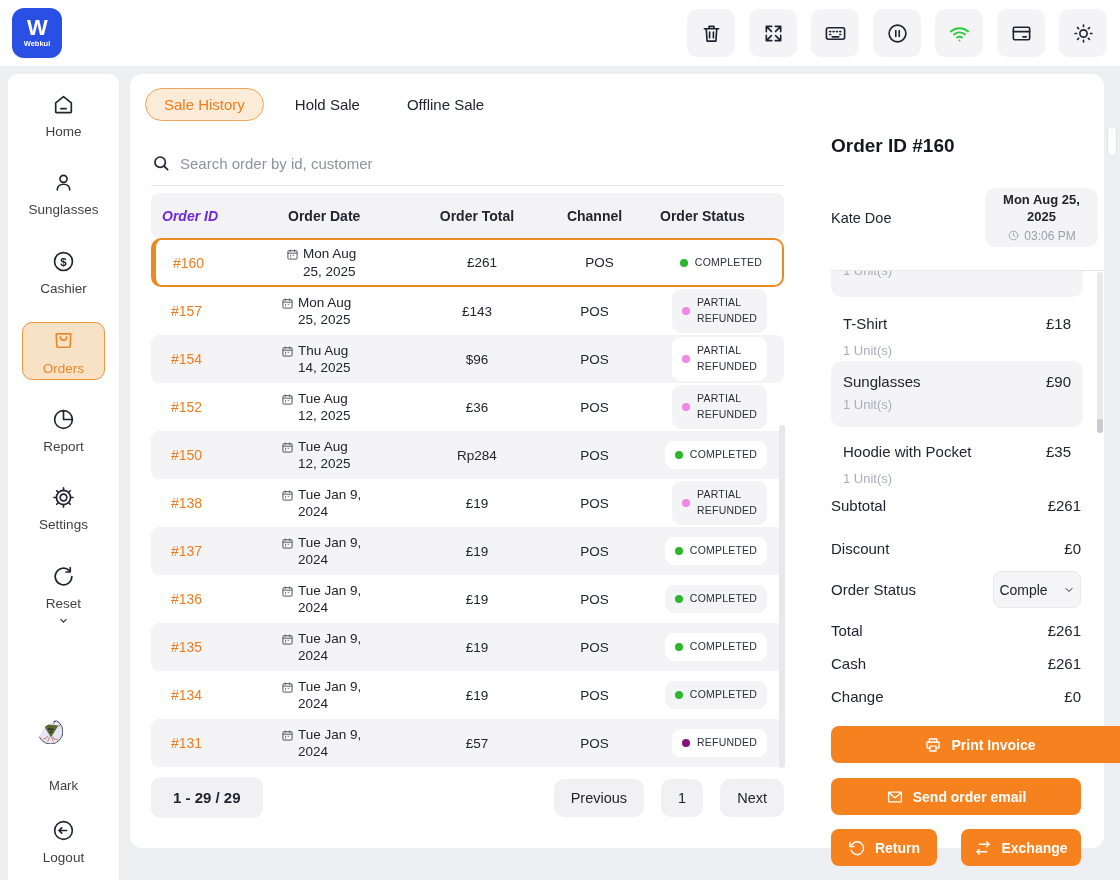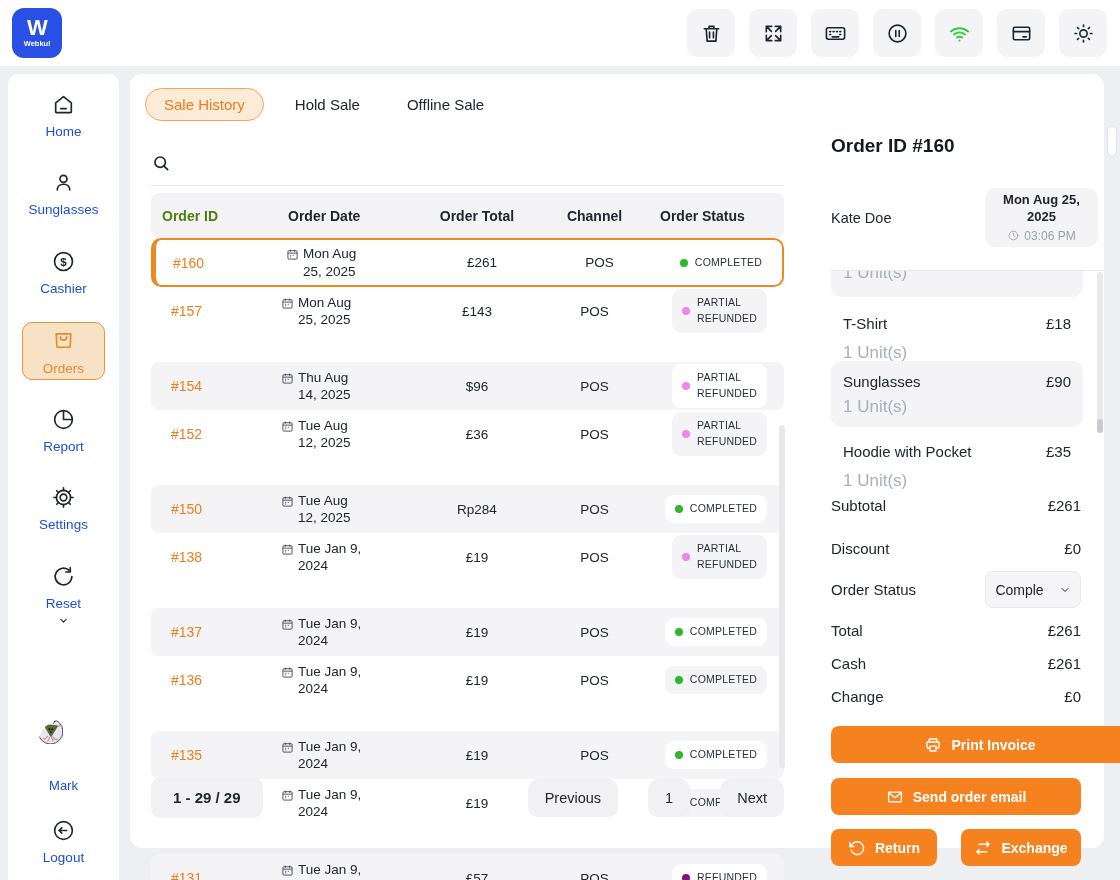--- a/index.html
+++ b/index.html
@@ -16,21 +16,21 @@
   .topbar-icons { position:absolute; right:13px; top:9px; display:flex; gap:14px; }
   .icon-btn { width:48px; height:48px; border:none; background:#F4F4F6; border-radius:10px;
               display:flex; align-items:center; justify-content:center; cursor:pointer; }
   .icon-btn svg { width:23px; height:23px; stroke:#1B2430; stroke-width:1.7; fill:none; stroke-linecap:round; stroke-linejoin:round; }
   .icon-btn.green svg { stroke:#2ECC40; stroke-width:2; }
 
   
   .sidebar { position:absolute; left:8px; top:74px; width:111px; height:806px; background:#FFFFFF; border-radius:10px 10px 0 0; }
   .side-item { position:absolute; left:0; width:100%; display:flex; flex-direction:column; align-items:center; gap:7px; cursor:pointer; }
   .side-item svg { width:25px; height:25px; stroke:#20252F; stroke-width:1.6; fill:none; stroke-linecap:round; stroke-linejoin:round; }
-  .side-item .lbl { font-size:13.5px; color:#1d4ed8; }
+  .side-item .lbl { font-size:13.5px; color:#404040; }
   .side-item.active { left:14px; width:83px; height:58px; background:#F8E2C6; border:1.5px solid #E9963E; border-radius:10px; justify-content:center; gap:10px; }
   .side-item.active svg { stroke:#E8882F; }
   .side-item.active .lbl { color:#E8882F; }
   .side-chev { margin-top:-4px; }
   .avatar { width:52px; height:52px; border-radius:50%; overflow:hidden; }
 
   
   .main-card { position:absolute; left:130px; top:74px; width:974px; height:774px; background:#FFFFFF; border-radius:12px; }
 
   
@@ -44,69 +44,69 @@
   .search { position:absolute; left:151px; top:141px; width:633px; height:45px; display:flex; align-items:center; gap:9px; border-bottom:1px solid #E6E7EA; }
   .search svg { width:20px; height:20px; stroke:#1B2430; stroke-width:2; fill:none; stroke-linecap:round; }
   .search input { border:none; outline:none; flex:1; font-size:15px; font-family:inherit; color:#20252F; background:transparent; }
   .search input::placeholder { color:#8D939E; }
 
   
   .tbl { position:absolute; left:151px; top:193px; width:633px; }
   .thead, .trow { display:grid; grid-template-columns:126px 140px 120px 115px 132px; align-items:center; }
   .thead { height:45px; background:#F3F3F5; border-radius:8px; font-weight:bold; font-size:14px; }
   .thead span { padding-left:11px; }
-  .thead .h-id { color:#4d7c0f; }
+  .thead .h-id { color:#6d28d9;font-style:italic; }
   .thead .c { text-align:center; padding-left:0; }
   .thead .r { text-align:left; padding-left:8px; }
   .trow { height:48px; font-size:13.5px; cursor:pointer; }
-  .trow.striped { background:#F4F4F6; border-radius:8px;margin-top:27px; }
+  .trow.striped { background:#F4F4F6; border-radius:8px; }
   .trow.selected { border:2px solid #EC8A1F; border-left:5px solid #EC8A1F; border-radius:10px; background:#fff; height:49px; }
   .cell-id { padding-left:20px; color:#EE7D1C; font-size:14px; }
   .trow.selected .cell-id { padding-left:17px; }
   .cell-date { display:flex; gap:4px; align-items:flex-start; padding-left:4px; }
   .cell-date svg { width:13px; height:13px; stroke:#3A3F4A; stroke-width:1.6; fill:none; margin-top:3px; flex:none; }
   .cell-date span { max-width:70px; line-height:1.28; }
   .cell-c { text-align:center; }
   .cell-status { display:flex; justify-content:flex-end; padding-right:17px; }
   .badge { display:flex; align-items:center; gap:7px; padding:6px 10px; border-radius:9px; background:#F4F4F6; }
   .badge.on-gray { background:#FFFFFF; }
   .badge .dot { width:8px; height:8px; border-radius:50%; flex:none; }
   .badge .btxt { font-size:10.5px; color:#2A2F39; letter-spacing:.2px; white-space:pre-line; line-height:1.5; }
 
   .tbl-scroll { position:absolute; left:779px; top:425px; width:6px; height:343px; background:#E8E8EB; border-radius:3px; }
 
   
   .pager { position:absolute; left:151px; top:777px; width:633px; display:flex; align-items:center; justify-content:space-between; }
   .range-pill { background:#F1F1F3; border-radius:10px; padding:12px 22px; font-size:15px; font-weight:bold; }
-  .pager-right { display:flex; gap:30px; }
+  .pager-right { display:flex; gap:17px; }
   .pg-btn { background:#F1F1F3; border:none; border-radius:10px; padding:11px 17px; font-size:14.5px; color:#20252F; font-family:inherit; cursor:pointer; }
 
   
   .od-title { position:absolute; left:831px; top:135px; font-size:19px; font-weight:bold; color:#14181F; }
   .cust-row { position:absolute; left:831px; top:188px; width:267px; height:59px; display:flex; align-items:center; justify-content:space-between; }
   .cust-name { font-size:14.5px; }
   .date-box { width:113px; height:59px; background:#F4F4F6; border-radius:10px; display:flex; flex-direction:column; align-items:center; justify-content:center; gap:3px; }
   .date-box .d { font-size:13px; font-weight:bold; text-align:center; line-height:1.3; width:88px; }
   .date-box .t { display:flex; align-items:center; gap:4px; font-size:12px; color:#9AA0AB; }
   .date-box .t svg { width:13px; height:13px; stroke:#9AA0AB; stroke-width:1.6; fill:none; stroke-linecap:round; }
 
   .items-divider { position:absolute; left:831px; top:270px; width:273px; height:1px; background:#E6E7EA; }
   .items-vp { position:absolute; left:831px; top:271px; width:252px; height:219px; overflow:hidden; }
   .item { position:absolute; left:0; width:252px; }
   .item.shaded { background:#F4F4F6; border-radius:10px; }
   .item .nm { position:absolute; left:12px; font-size:15px; color:#20252F; }
-  .item .qty { position:absolute; left:12px; font-size:17px; color:#A9AEB9; }
+  .item .qty { position:absolute; left:12px; font-size:13px; color:#A9AEB9; }
   .item .pr { position:absolute; right:12px; font-size:15px; }
   .items-scroll { position:absolute; left:1097px; top:272px; width:6px; height:161px; background:#EAEAED; border-radius:3px; }
   .items-scroll .nub { position:absolute; left:0; bottom:0; width:6px; height:14px; background:#C9CACF; border-radius:3px; }
 
   .sum-row { position:absolute; left:831px; width:250px; display:flex; align-items:center; justify-content:space-between; }
   .sum-row .sl { font-size:15px; }
   .sum-row .sv { font-size:15px; font-weight:500; }
-  .status-select { width:96px; height:37px; background:#F5F5F7; border:1px solid #E9E9EC; border-radius:8px; display:flex; align-items:center; justify-content:center; gap:15px; font-size:14px; cursor:pointer; }
+  .status-select { width:88px; height:37px; background:#F5F5F7; border:1px solid #E9E9EC; border-radius:8px; display:flex; align-items:center; justify-content:center; gap:15px; font-size:14px; cursor:pointer; }
   .status-select svg { width:12px; height:12px; stroke:#20252F; stroke-width:2; fill:none; stroke-linecap:round; stroke-linejoin:round; }
 
   .o-btn { position:absolute; background:#F5821F; border:none; border-radius:8px; color:#fff; font-weight:bold; font-size:14px;
            font-family:inherit; display:flex; align-items:center; justify-content:center; gap:9px; cursor:pointer; }
   .o-btn svg { width:18px; height:18px; stroke:#fff; stroke-width:1.8; fill:none; stroke-linecap:round; stroke-linejoin:round; }
 
   .win-scroll { position:absolute; left:1107px; top:126px; width:10px; height:30px; background:#FFFFFF; border:1px solid #E2E3E7; border-radius:5px; }
 </style>
 </head>
 <body>
@@ -269,20 +269,21 @@
   <div class="tab-plain t2">Offline Sale</div>
 </div>
 
 <div class="search">
   <span>
     <svg viewBox="0 0 24 24">
         <circle cx="11" cy="11" r="6.25"></circle>
         <path d="M15.7 15.7L20 20"></path>
       </svg>
   </span>
+  <input type="text" placeholder="Search order by id, customer" style="">
 </div>
 
 <div class="tbl">
   <div class="thead">
     <span class="h-id">Order ID</span>
     <span>Order Date</span>
     <span class="c">Order Total</span>
     <span class="c">Channel</span>
     <span class="r">Order Status</span>
   </div>

